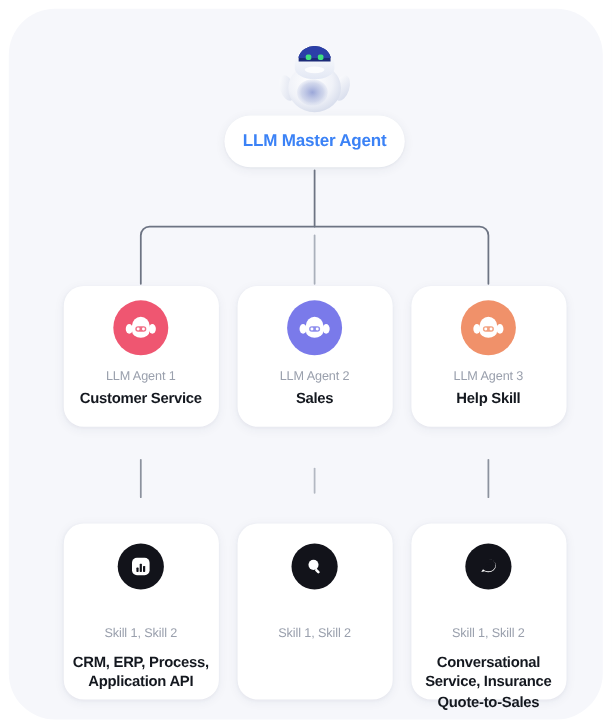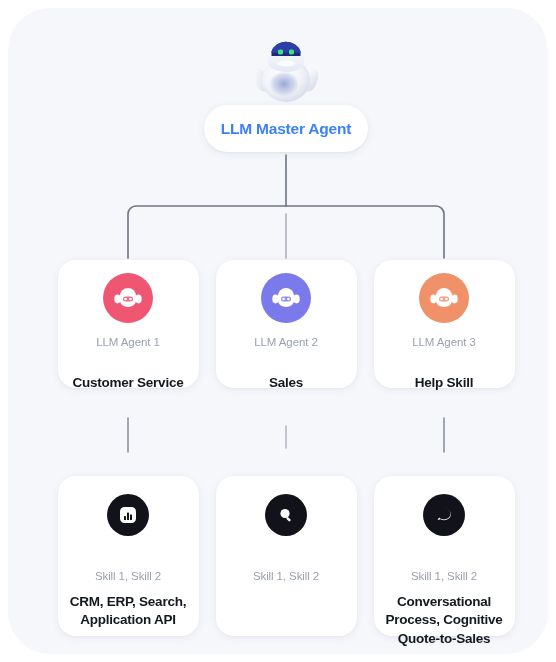--- a/index.html
+++ b/index.html
@@ -122,21 +122,21 @@
     margin-top: 13px;
     font-size: 11.5px;
     color: #9aa0ad;
     letter-spacing: -0.1px;
     text-align: center;
     line-height: 1.2;
   }
   .card-skill .sub-label { margin-top: 34px; }
 
   .main-label {
-    margin-top: 24px;
+    margin-top: 3px;
     font-size: 13.5px;
     font-weight: 700;
     color: #14181f;
     letter-spacing: -0.25px;
     text-align: center;
     line-height: 1.38;
     padding: 0 8px;
   }
   .card-skill .main-label { margin-top: 9px; }
 </style>
@@ -264,21 +264,21 @@
       <div class="card card-skill">
         <div class="avatar avatar-skill">
           <svg viewBox="0 0 24 24" width="24" height="24" aria-hidden="true">
             <rect x="4" y="4" width="16" height="16" rx="4.5" fill="#ffffff"></rect>
             <rect x="8" y="13" width="2" height="4" rx="0.6" fill="#12131a"></rect>
             <rect x="11" y="9.5" width="2" height="7.5" rx="0.6" fill="#12131a"></rect>
             <rect x="14" y="11.5" width="2" height="5.5" rx="0.6" fill="#12131a"></rect>
           </svg>
         </div>
         <div class="sub-label">Skill 1, Skill 2</div>
-        <div class="main-label">CRM, ERP, Search, Application API</div>
+        <div class="main-label">CRM, ERP, Process, Application API</div>
       </div>
 
       <div class="card card-skill">
         <div class="avatar avatar-skill">
           <svg viewBox="0 0 24 24" width="24" height="24" aria-hidden="true">
             <circle cx="11" cy="10.5" r="4.6" fill="#ffffff"></circle>
             <rect x="13.6" y="13.6" width="5" height="2.4" rx="1.2" fill="#ffffff" transform="rotate(45 13.6 13.6)"></rect>
           </svg>
         </div>
         <div class="sub-label">Skill 1, Skill 2</div>
@@ -287,19 +287,19 @@
       <div class="card card-skill">
         <div class="avatar avatar-skill">
           <svg viewBox="0 0 24 24" width="24" height="24" aria-hidden="true">
             <path d="M12 5.2 a6.4 5.6 0 1 1 -4.9 9.2 l-1.6 2.6 l3.1 -0.7
                      a6.7 5.6 0 0 0 3.4 0.9 a6.4 5.6 0 0 0 0 -12 z" fill="#ffffff"></path>
             <rect x="9.4" y="9.4" width="5.2" height="1.5" rx="0.75" fill="#12131a"></rect>
             <rect x="9.4" y="12.1" width="3.4" height="1.5" rx="0.75" fill="#12131a"></rect>
           </svg>
         </div>
         <div class="sub-label">Skill 1, Skill 2</div>
-        <div class="main-label">Conversational Process, Cognitive Quote-to-Sales</div>
+        <div class="main-label">Conversational Service, Insurance Quote-to-Sales</div>
       </div>
 
     </div>
 
   </div>
 </div>
 
 </body></html>

